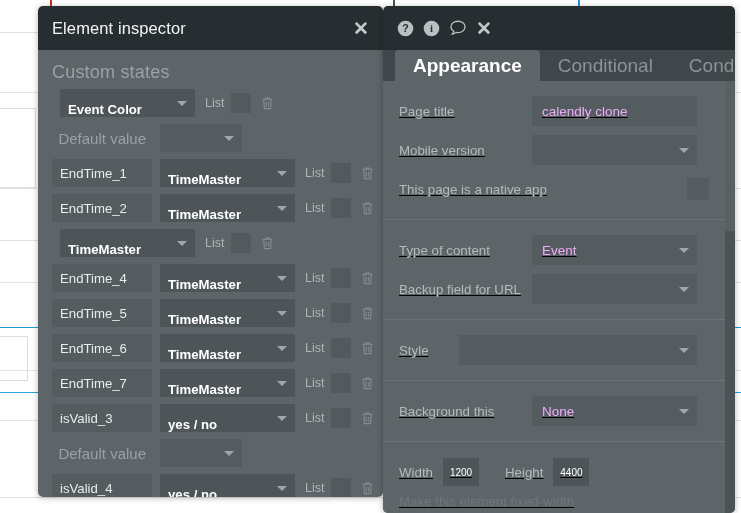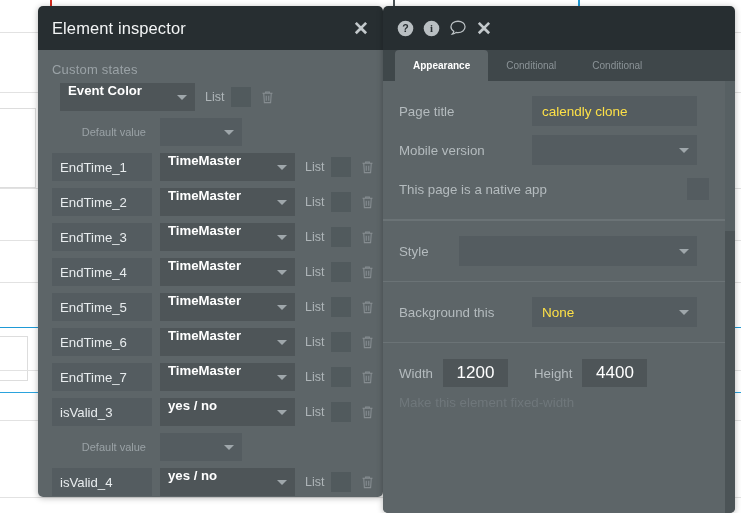--- a/index.html
+++ b/index.html
@@ -29,70 +29,70 @@
   .head-icons { display:flex; align-items:center; gap:9px; }
   .hicon { color:#b9bfc2; display:flex; align-items:center; justify-content:center;
            cursor:pointer; }
   .closex { color:#c3c9cc; font-size:19px; font-weight:bold; line-height:1;
             cursor:pointer; }
   .panel-body { background:#5d6568; }
 
   
   #left-panel { left:38px; top:6px; width:345px; height:491px; }
   #left-panel .panel-body { height:447px; position:relative; overflow:hidden; }
-  .section-label { color:#9aa2a6; font-size:13px; padding:12px 0 6px 14px;
+  .section-label { color:#9aa2a6; font-size:18px; padding:12px 0 6px 14px;
                    letter-spacing:.2px; }
   .state-row { display:flex; align-items:center; padding:0 0 0 14px;
                margin-bottom:7px; height:28px; }
   .name-field { width:100px; height:28px; background:#545c60; color:#e8ecee;
                 font-size:13.2px; display:flex; align-items:center;
                 padding:0 8px; border:none; }
   .type-field { width:135px; height:28px; background:#4e5558; color:#ffffff;
-                font-size:13.2px; font-weight:bold; display:flex; align-items:flex-start;
+                font-size:13.2px; font-weight:bold; display:flex; align-items:flex-end;
                 padding:0 8px; margin-left:8px; position:relative; }
   .caret { position:absolute; right:8px; top:50%; margin-top:-2px;
            width:0; height:0; border-left:5px solid transparent;
            border-right:5px solid transparent; border-top:5px solid #9fa7ab; }
   .list-label { color:#aeb5b8; font-size:12.5px; margin-left:10px; }
   .chk { width:20px; height:20px; background:#515a5d; margin-left:7px; }
   .trash { margin-left:9px; color:#8e9599; opacity:.85; display:flex; }
 
   .default-row { display:flex; align-items:center; margin-bottom:7px; height:28px;
                  padding-left:14px; }
-  .default-label { width:100px; color:#9aa2a6; font-size:11px; text-align:right;
+  .default-label { width:100px; color:#9aa2a6; font-size:15px; text-align:right;
                    padding-right:6px; }
   .default-select { width:82px; height:28px; background:#545c60; margin-left:8px;
                     position:relative; }
 
   
   #right-panel { left:383px; top:6px; width:352px; height:507px; }
   #right-panel .panel-body { height:463px; position:relative; }
 
   .tabs { display:flex; height:31px; background:#3f474a; padding-left:12px; }
-  .tab { padding:0 18px; display:flex; align-items:center; font-size:10px;
+  .tab { padding:0 18px; display:flex; align-items:center; font-size:19px;
          color:#8b9397; cursor:pointer; }
   .tab.active { background:#5d6568; color:#ffffff; font-weight:bold;
                 border-radius:4px 4px 0 0; }
 
   .form { position:absolute; top:31px; left:0; right:10px; bottom:0;
-          background:#5d6568; }
+          background:#5d6568;text-decoration:underline; }
   .fgroup { padding:8px 0; }
   .divider { height:1px; background:#6b7376; margin:0; }
   .frow { display:flex; align-items:center; min-height:34px; padding:0 16px;
           margin:5px 0; }
   .flabel { color:#b4bbbe; font-size:13.3px; width:133px; flex-shrink:0; }
   .flabel.wide { width:auto; flex:1; }
-  .fval { height:30px; background:#545c60; color:#fde047; font-size:13.5px;
+  .fval { height:30px; background:#545c60; color:#f0abfc; font-size:13.5px;
           display:flex; align-items:center; padding:0 10px; position:relative; }
   .fval.text  { width:165px; }
   .fval.sel   { width:165px; }
   .fval.sel-wide { width:238px; }
   .fcheck { width:22px; height:22px; background:#545c60; margin-left:auto; }
-  .num { width:65px; height:28px; background:#4e5558; color:#ffffff;
-         font-size:17px; display:flex; align-items:center;
+  .num { width:36px; height:28px; background:#4e5558; color:#ffffff;
+         font-size:10px; display:flex; align-items:center;
          justify-content:center; }
   .inline-label { color:#b4bbbe; font-size:13.3px; margin-right:10px; }
   .cutoff { color:#6f777b; font-size:13.3px; padding:0 16px; }
 
   .vscroll { position:absolute; right:0; top:31px; width:10px; bottom:0;
              background:#4b5356; }
   .vscroll .thumb { position:absolute; left:0; width:10px; top:0; height:150px;
                     background:#576063; }
 
   .drag-handle { position:absolute; left:379px; top:316px; width:11px; height:35px;
@@ -175,21 +175,20 @@
             </div>
             <span class="list-label">List</span>
             <span class="chk"></span>
             <span class="trash">
               <svg width="15" height="16" viewBox="0 0 24 24">
                 <path d="M4 6h16M9 6V4h6v2M6 6l1 15h10l1-15M10 10v8M14 10v8" fill="none" stroke="currentColor" stroke-width="1.7"></path>
               </svg>
             </span>
           </div>
           <div class="state-row">
-            <div class="name-field">EndTime_3</div>
             <div class="type-field">
               <span>TimeMaster</span>
               <span class="caret"></span>
             </div>
             <span class="list-label">List</span>
             <span class="chk"></span>
             <span class="trash">
               <svg width="15" height="16" viewBox="0 0 24 24">
                 <path d="M4 6h16M9 6V4h6v2M6 6l1 15h10l1-15M10 10v8M14 10v8" fill="none" stroke="currentColor" stroke-width="1.7"></path>
               </svg>
@@ -335,20 +334,36 @@
             </div>
           </div>
           <div class="frow">
             <div class="flabel wide">This page is a native app</div>
             <div class="fcheck"></div>
           </div>
         </div>
 
         <div class="divider"></div>
 
+        <div class="fgroup">
+          <div class="frow">
+            <div class="flabel">Type of content</div>
+            <div class="fval sel">
+              <span>Event</span>
+              <span class="caret"></span>
+            </div>
+          </div>
+          <div class="frow">
+            <div class="flabel">Backup field for URL</div>
+            <div class="fval sel">
+              <span></span>
+              <span class="caret"></span>
+            </div>
+          </div>
+        </div>
 
         <div class="divider"></div>
 
         <div class="fgroup">
           <div class="frow">
             <div class="flabel" style="width:60px;">Style</div>
             <div class="fval sel-wide">
               <span></span>
               <span class="caret"></span>
             </div>

